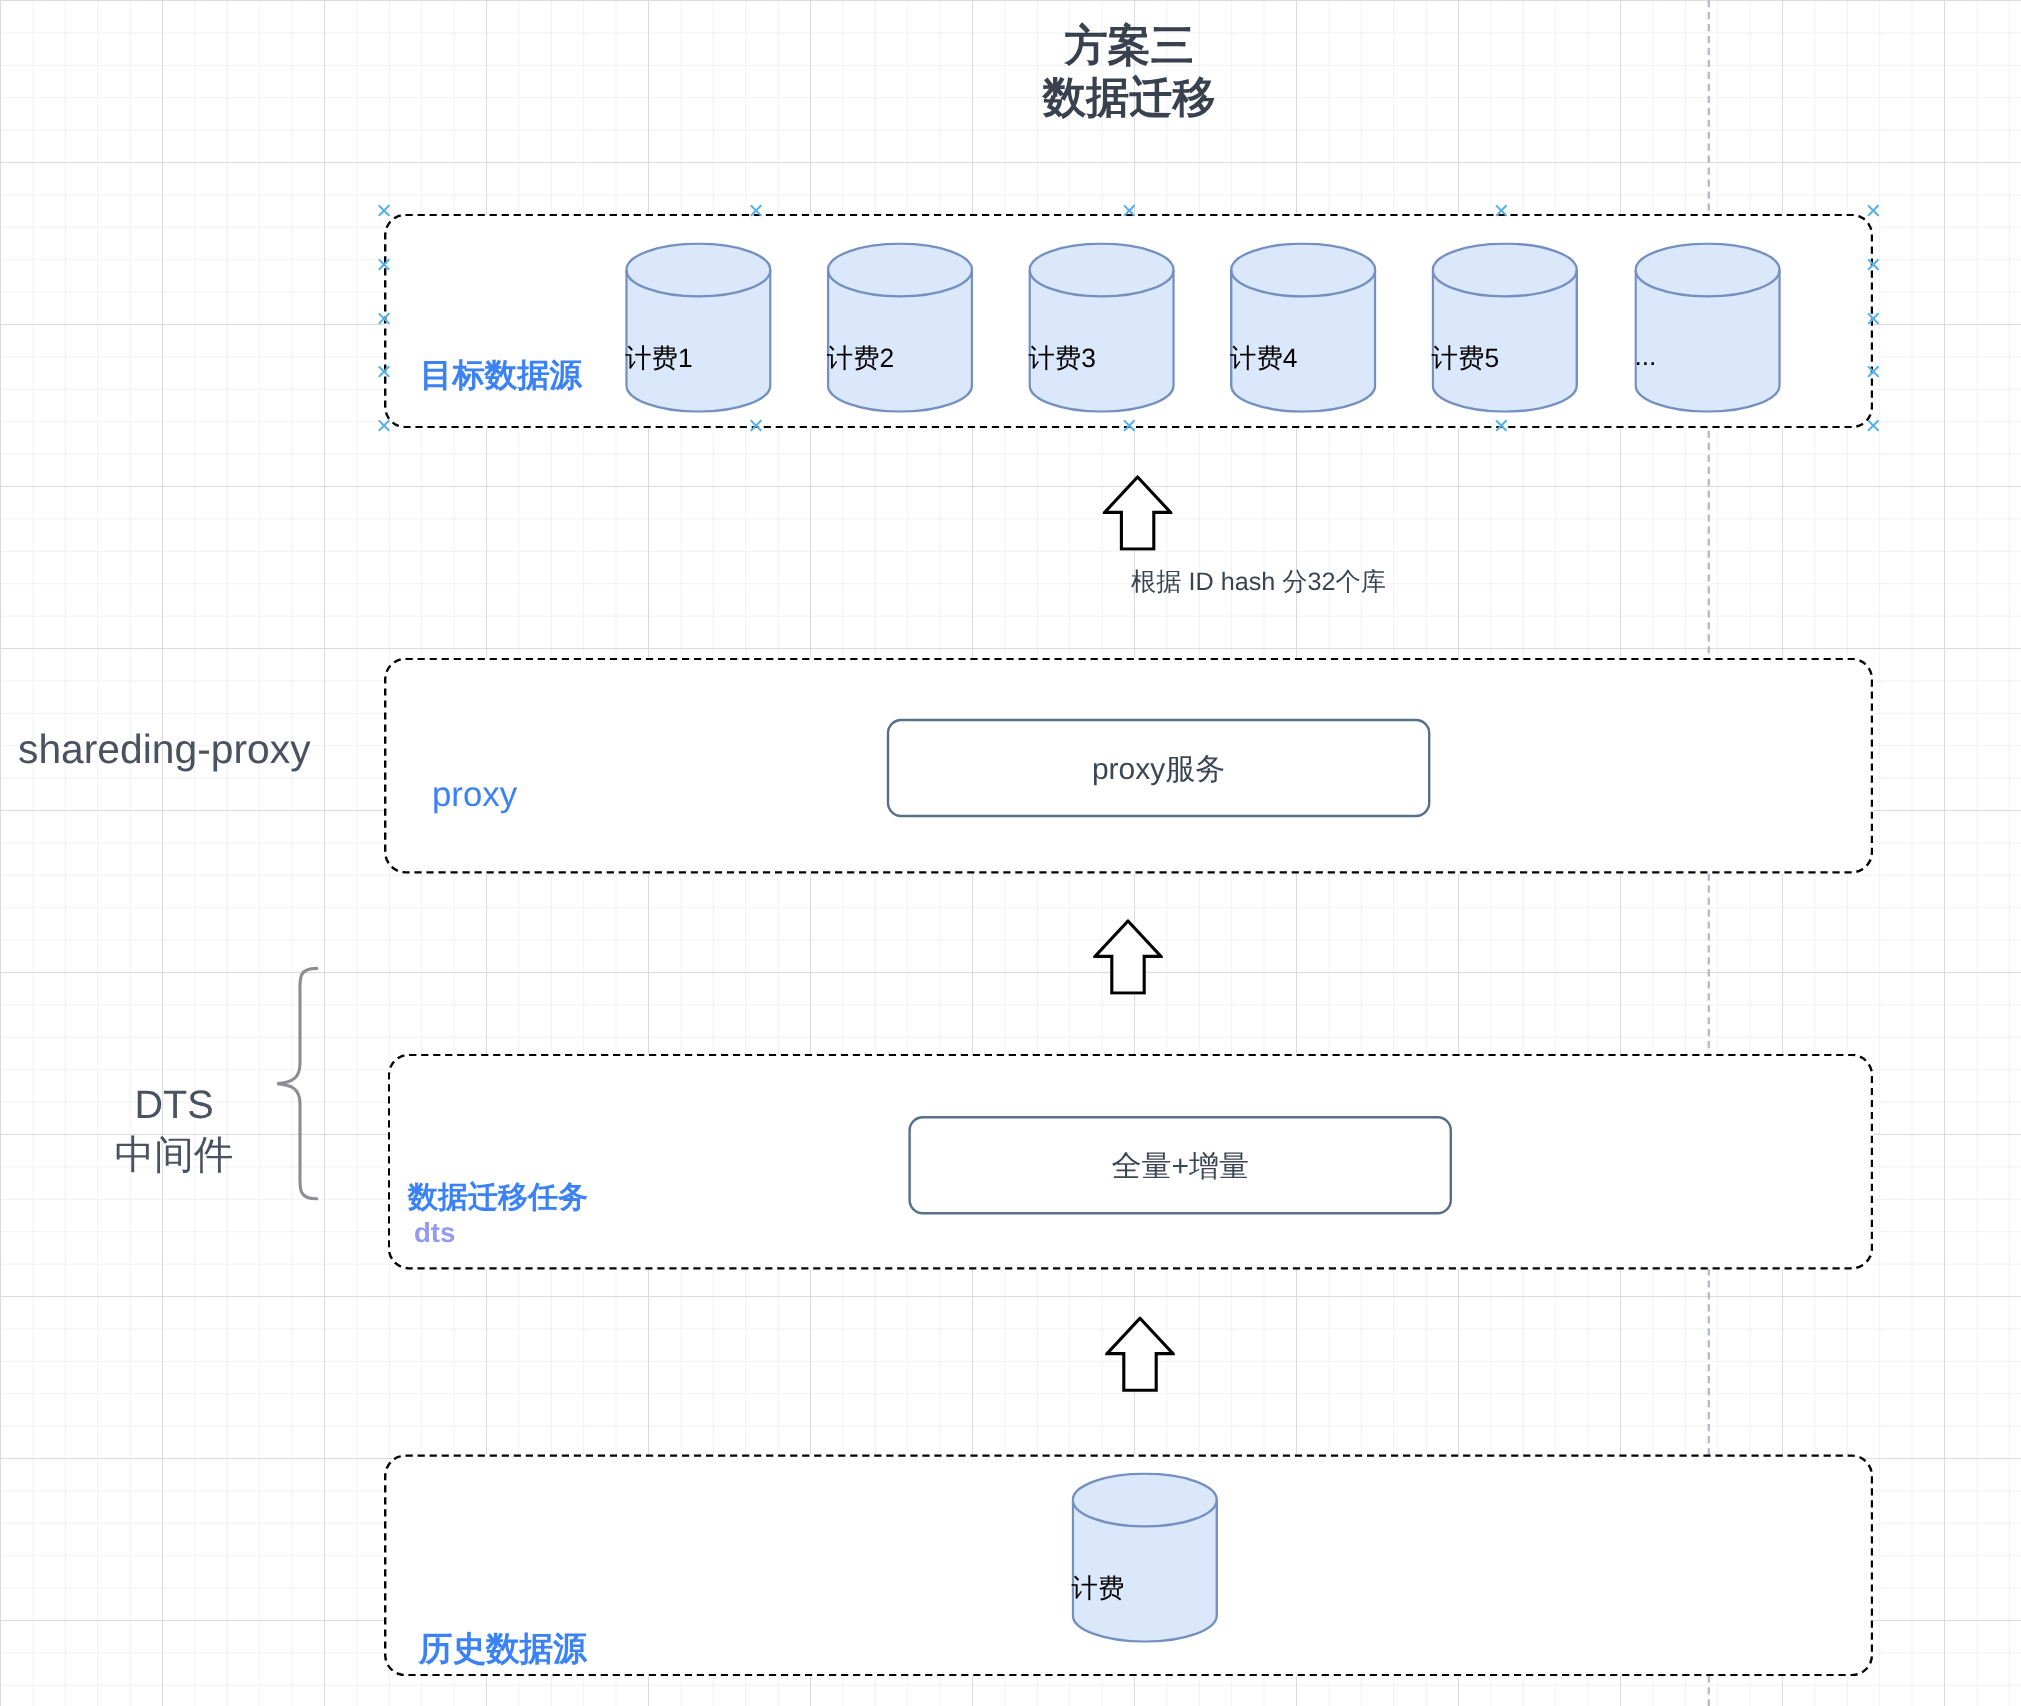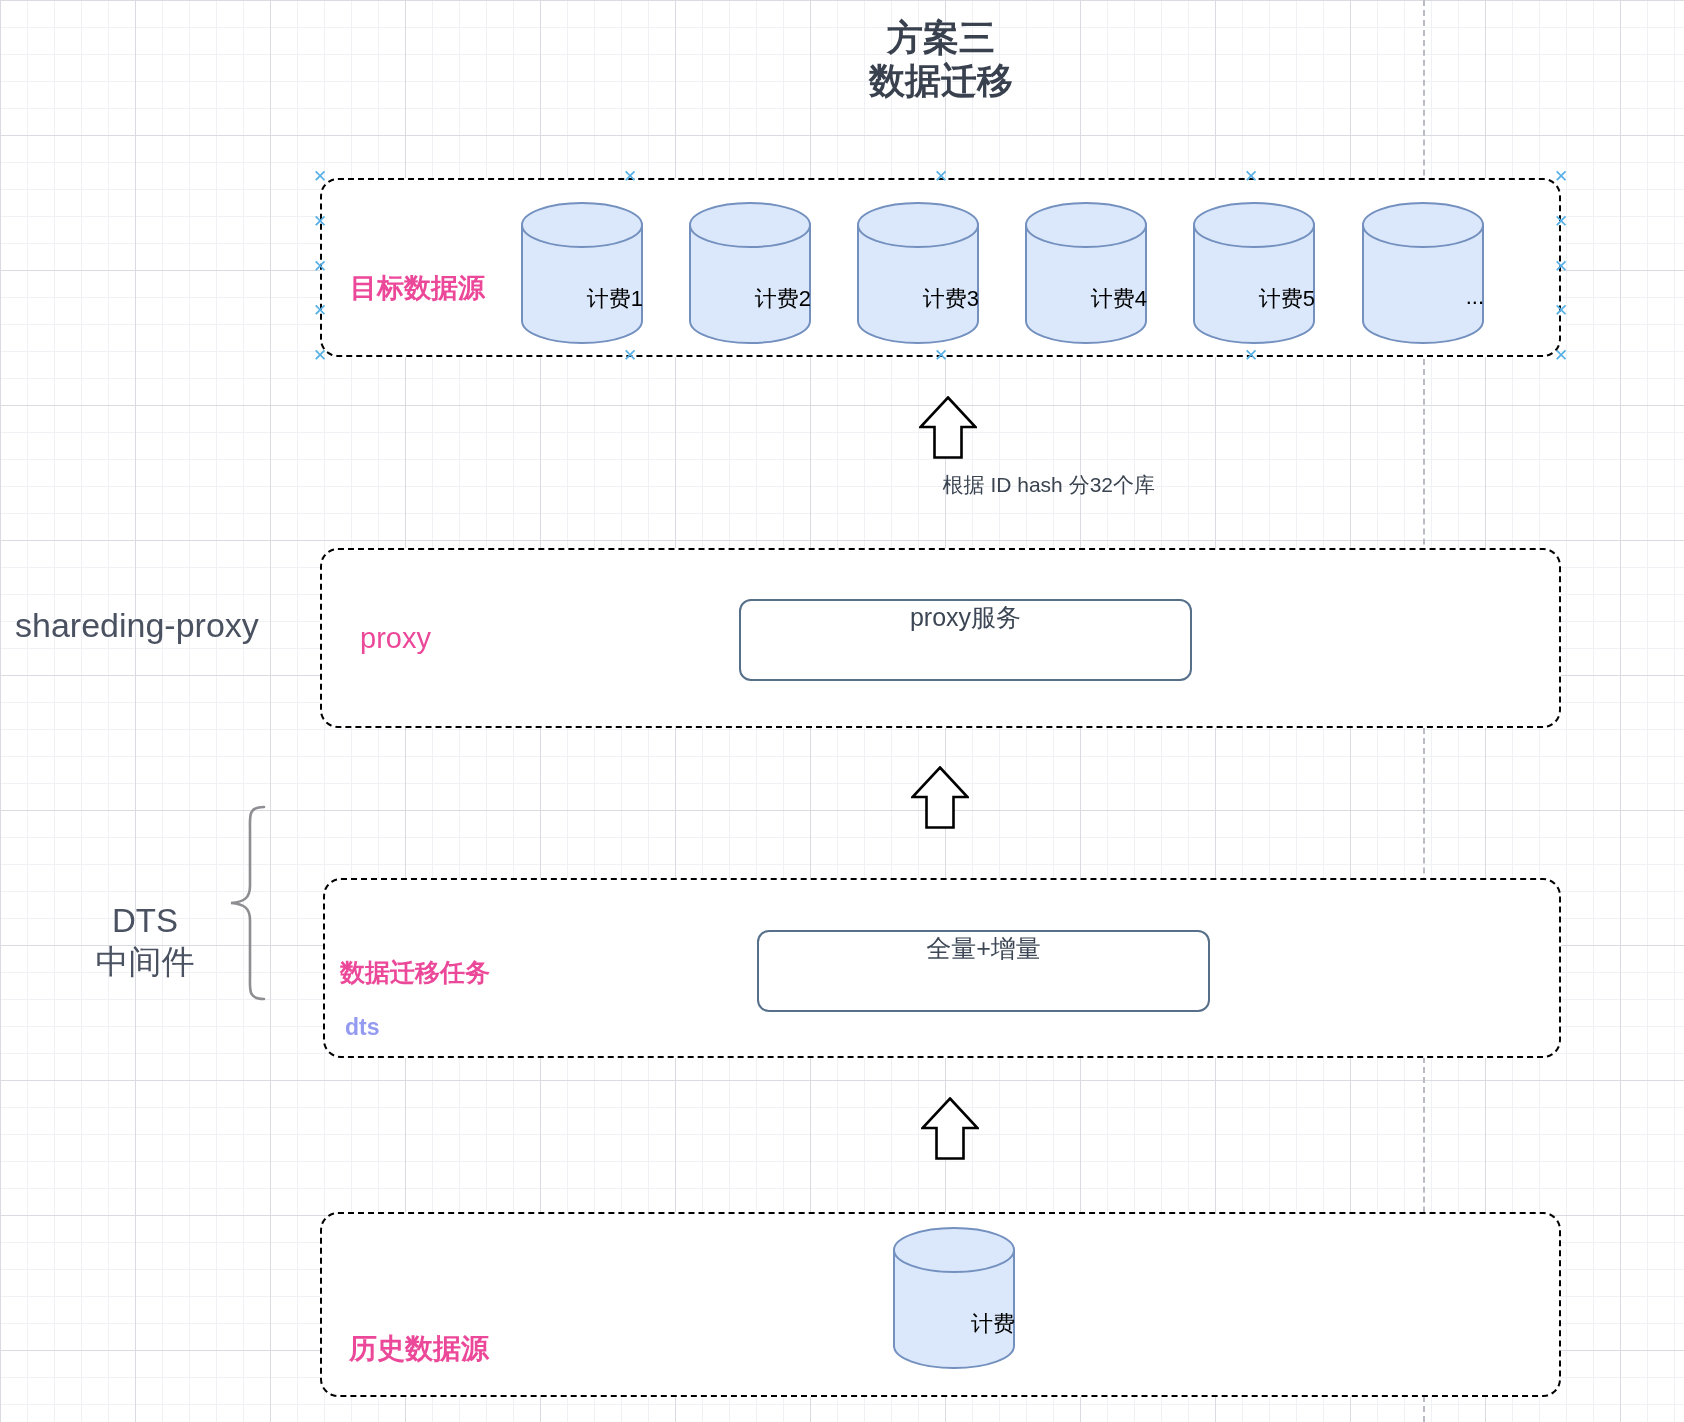--- a/index.html
+++ b/index.html
@@ -32,37 +32,37 @@
     position:absolute;box-sizing:border-box;
     border:2.5px dashed #000;border-radius:18px;
     background:#fff;z-index:1;
   }
   #target-box{left:320px;top:178px;width:1241px;height:179px;}
   #proxy-box {left:320px;top:548px;width:1241px;height:180px;}
   #dts-box   {left:323px;top:878px;width:1238px;height:180px;}
   #source-box{left:320px;top:1212px;width:1241px;height:185px;}
 
   .zone-label{
-    position:absolute;color:#ec4899;font-weight:600;white-space:nowrap;
+    position:absolute;color:#3b82f6;font-weight:600;white-space:nowrap;margin-top:25px;
   }
   #target-label{left:28px;top:90px;font-size:27px;}
   #proxy-label {left:38px;top:72px;font-size:29px;font-weight:500;text-align:right;}
   #dts-label   {left:15px;top:76px;font-size:25px;}
   #source-label{left:27px;top:116px;font-size:28px;}
 
   .cyl{position:absolute;width:122px;height:142px;}
   .cyl svg{position:absolute;left:0;top:0;}
   .cyl .cyl-label{
-    position:absolute;left:0;top:82px;width:122px;text-align:right;
+    position:absolute;left:0;top:82px;width:122px;text-align:left;
     font-size:22px;color:#000;
   }
   .inner-node{
     position:absolute;box-sizing:border-box;height:82px;width:453px;
     border:2px solid #567089;border-radius:12px;background:#fff;
-    display:flex;justify-content:center;
+    display:flex;align-items:center;justify-content:center;
     font-size:25px;color:#3c4654;
   }
   #proxy-inner{left:417px;top:49px;}
   #dts-inner  {left:432px;top:50px;}
 
   .dts-tag{
     position:absolute;left:20px;top:134px;
     font-size:23px;font-weight:bold;color:#939af0;
   }
   .block-arrow{position:absolute;width:58px;height:63px;z-index:1;}

